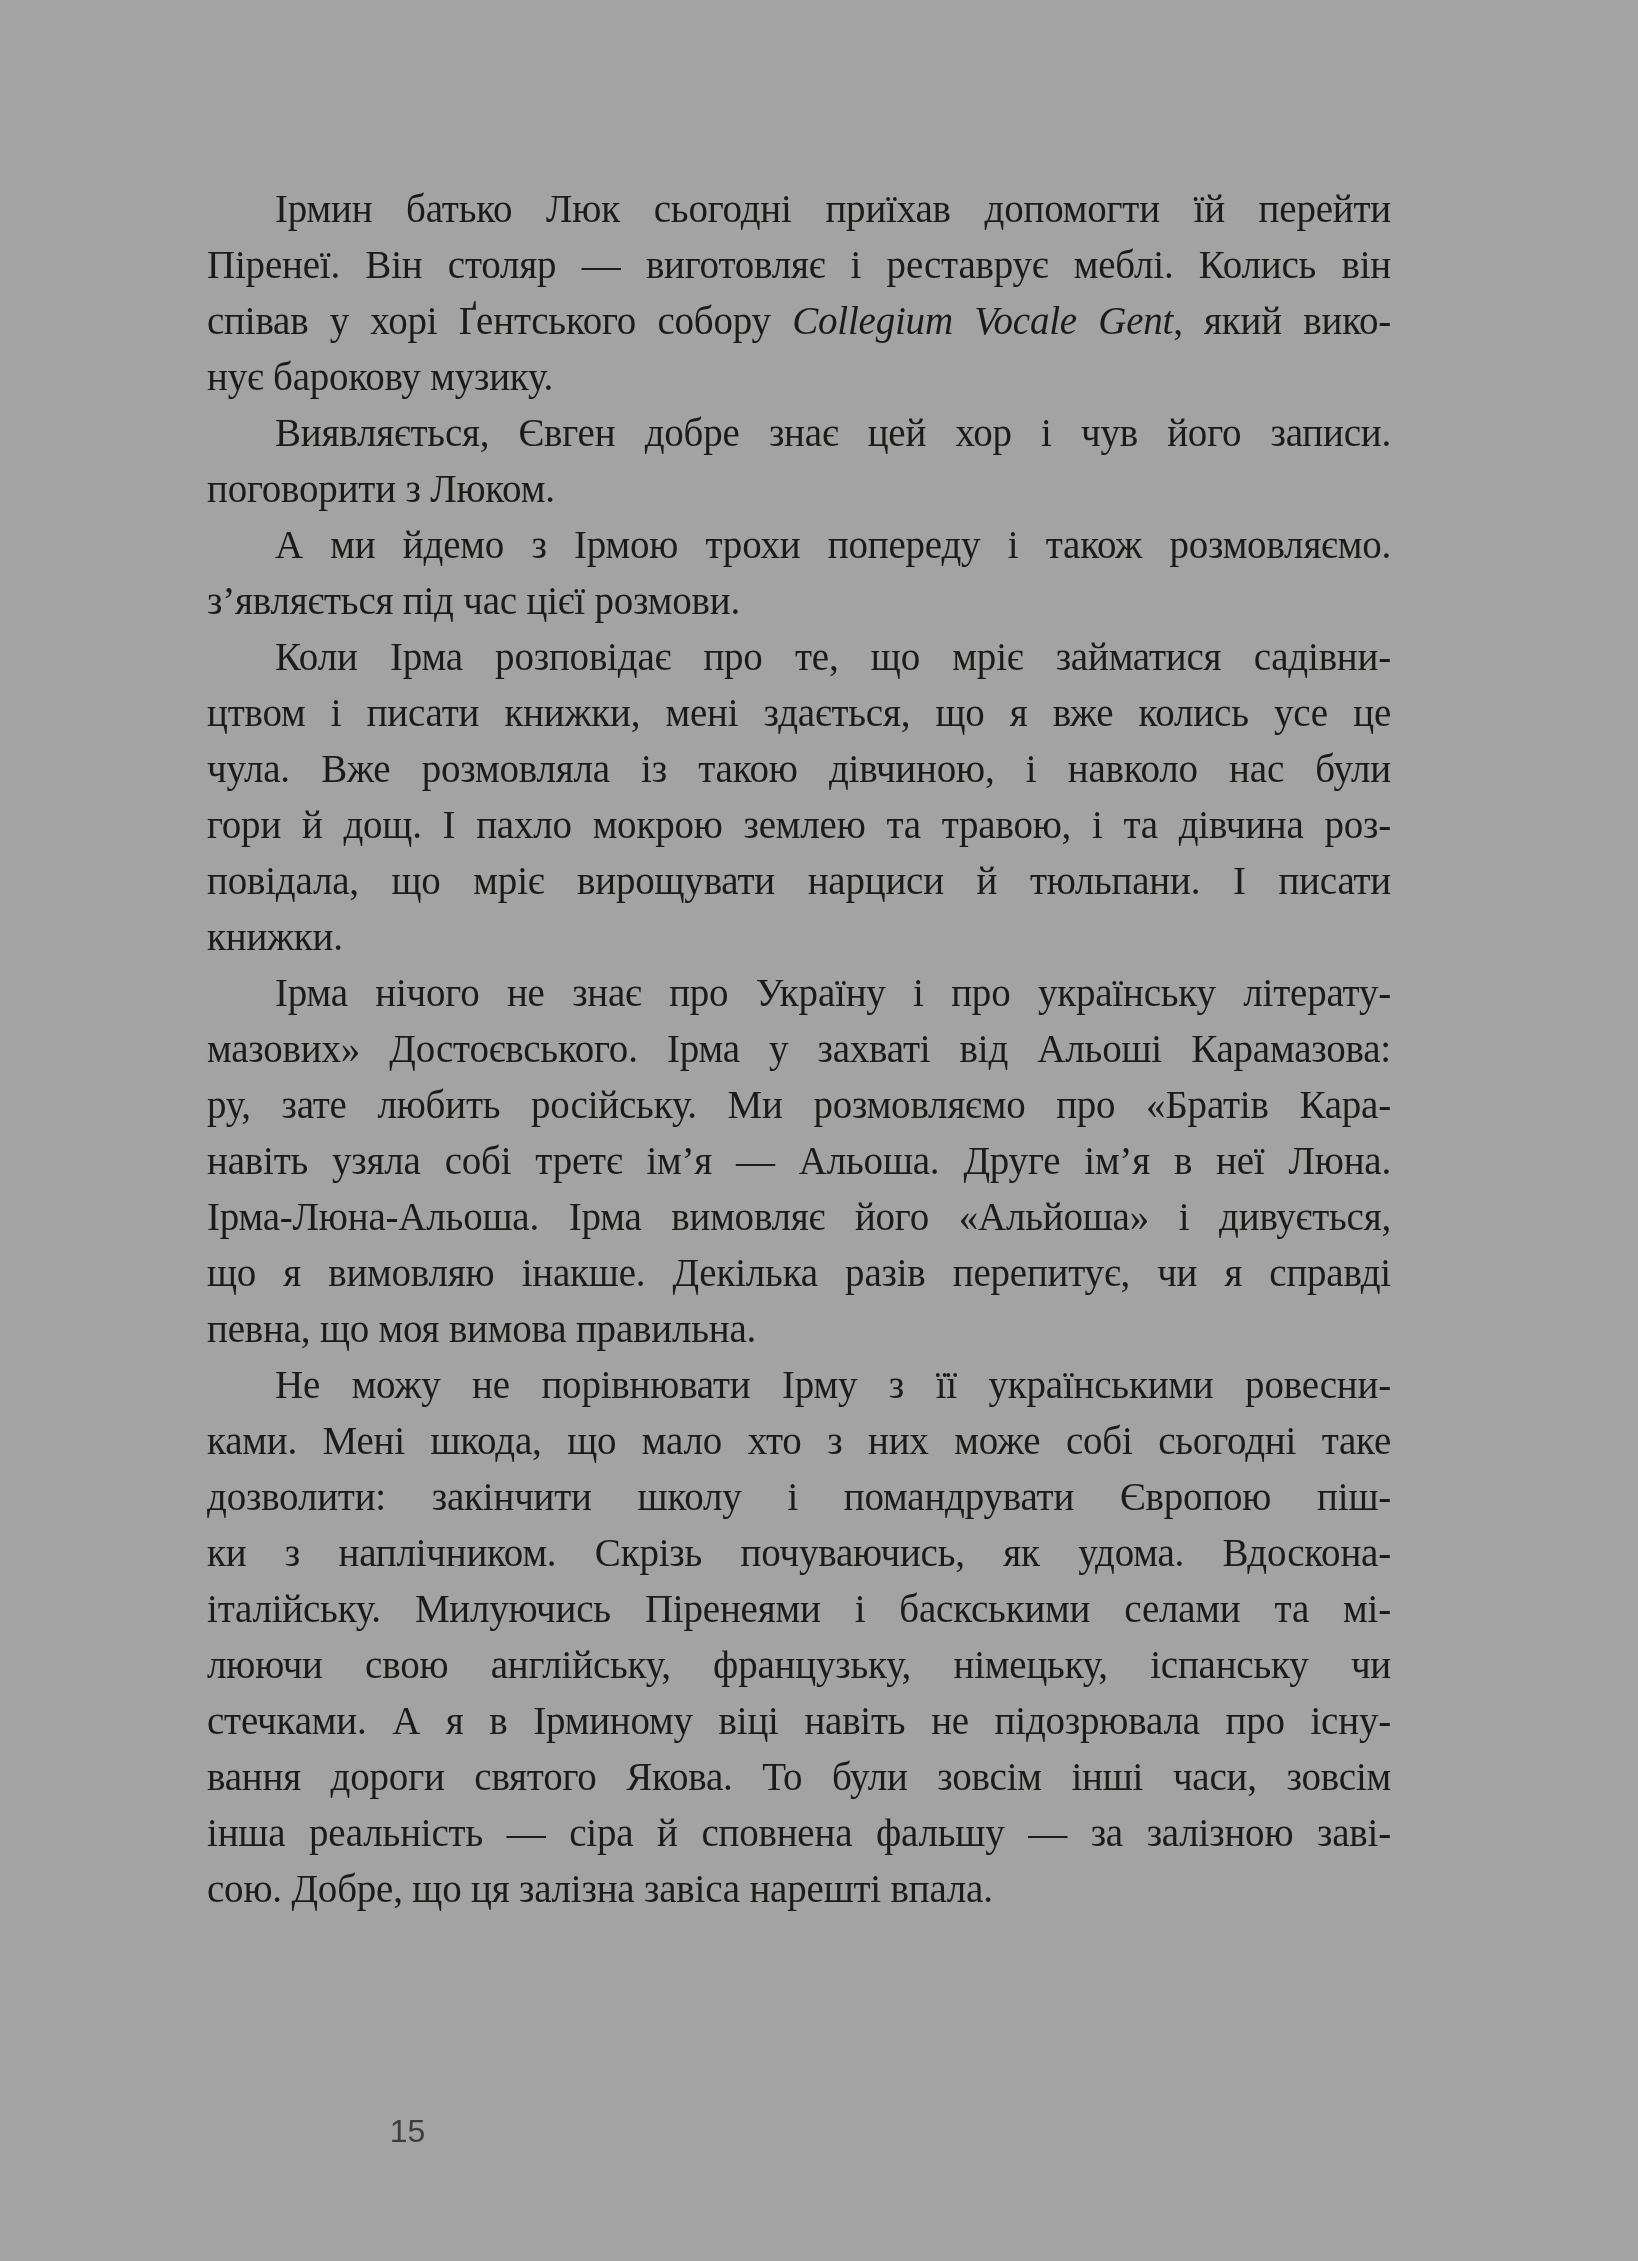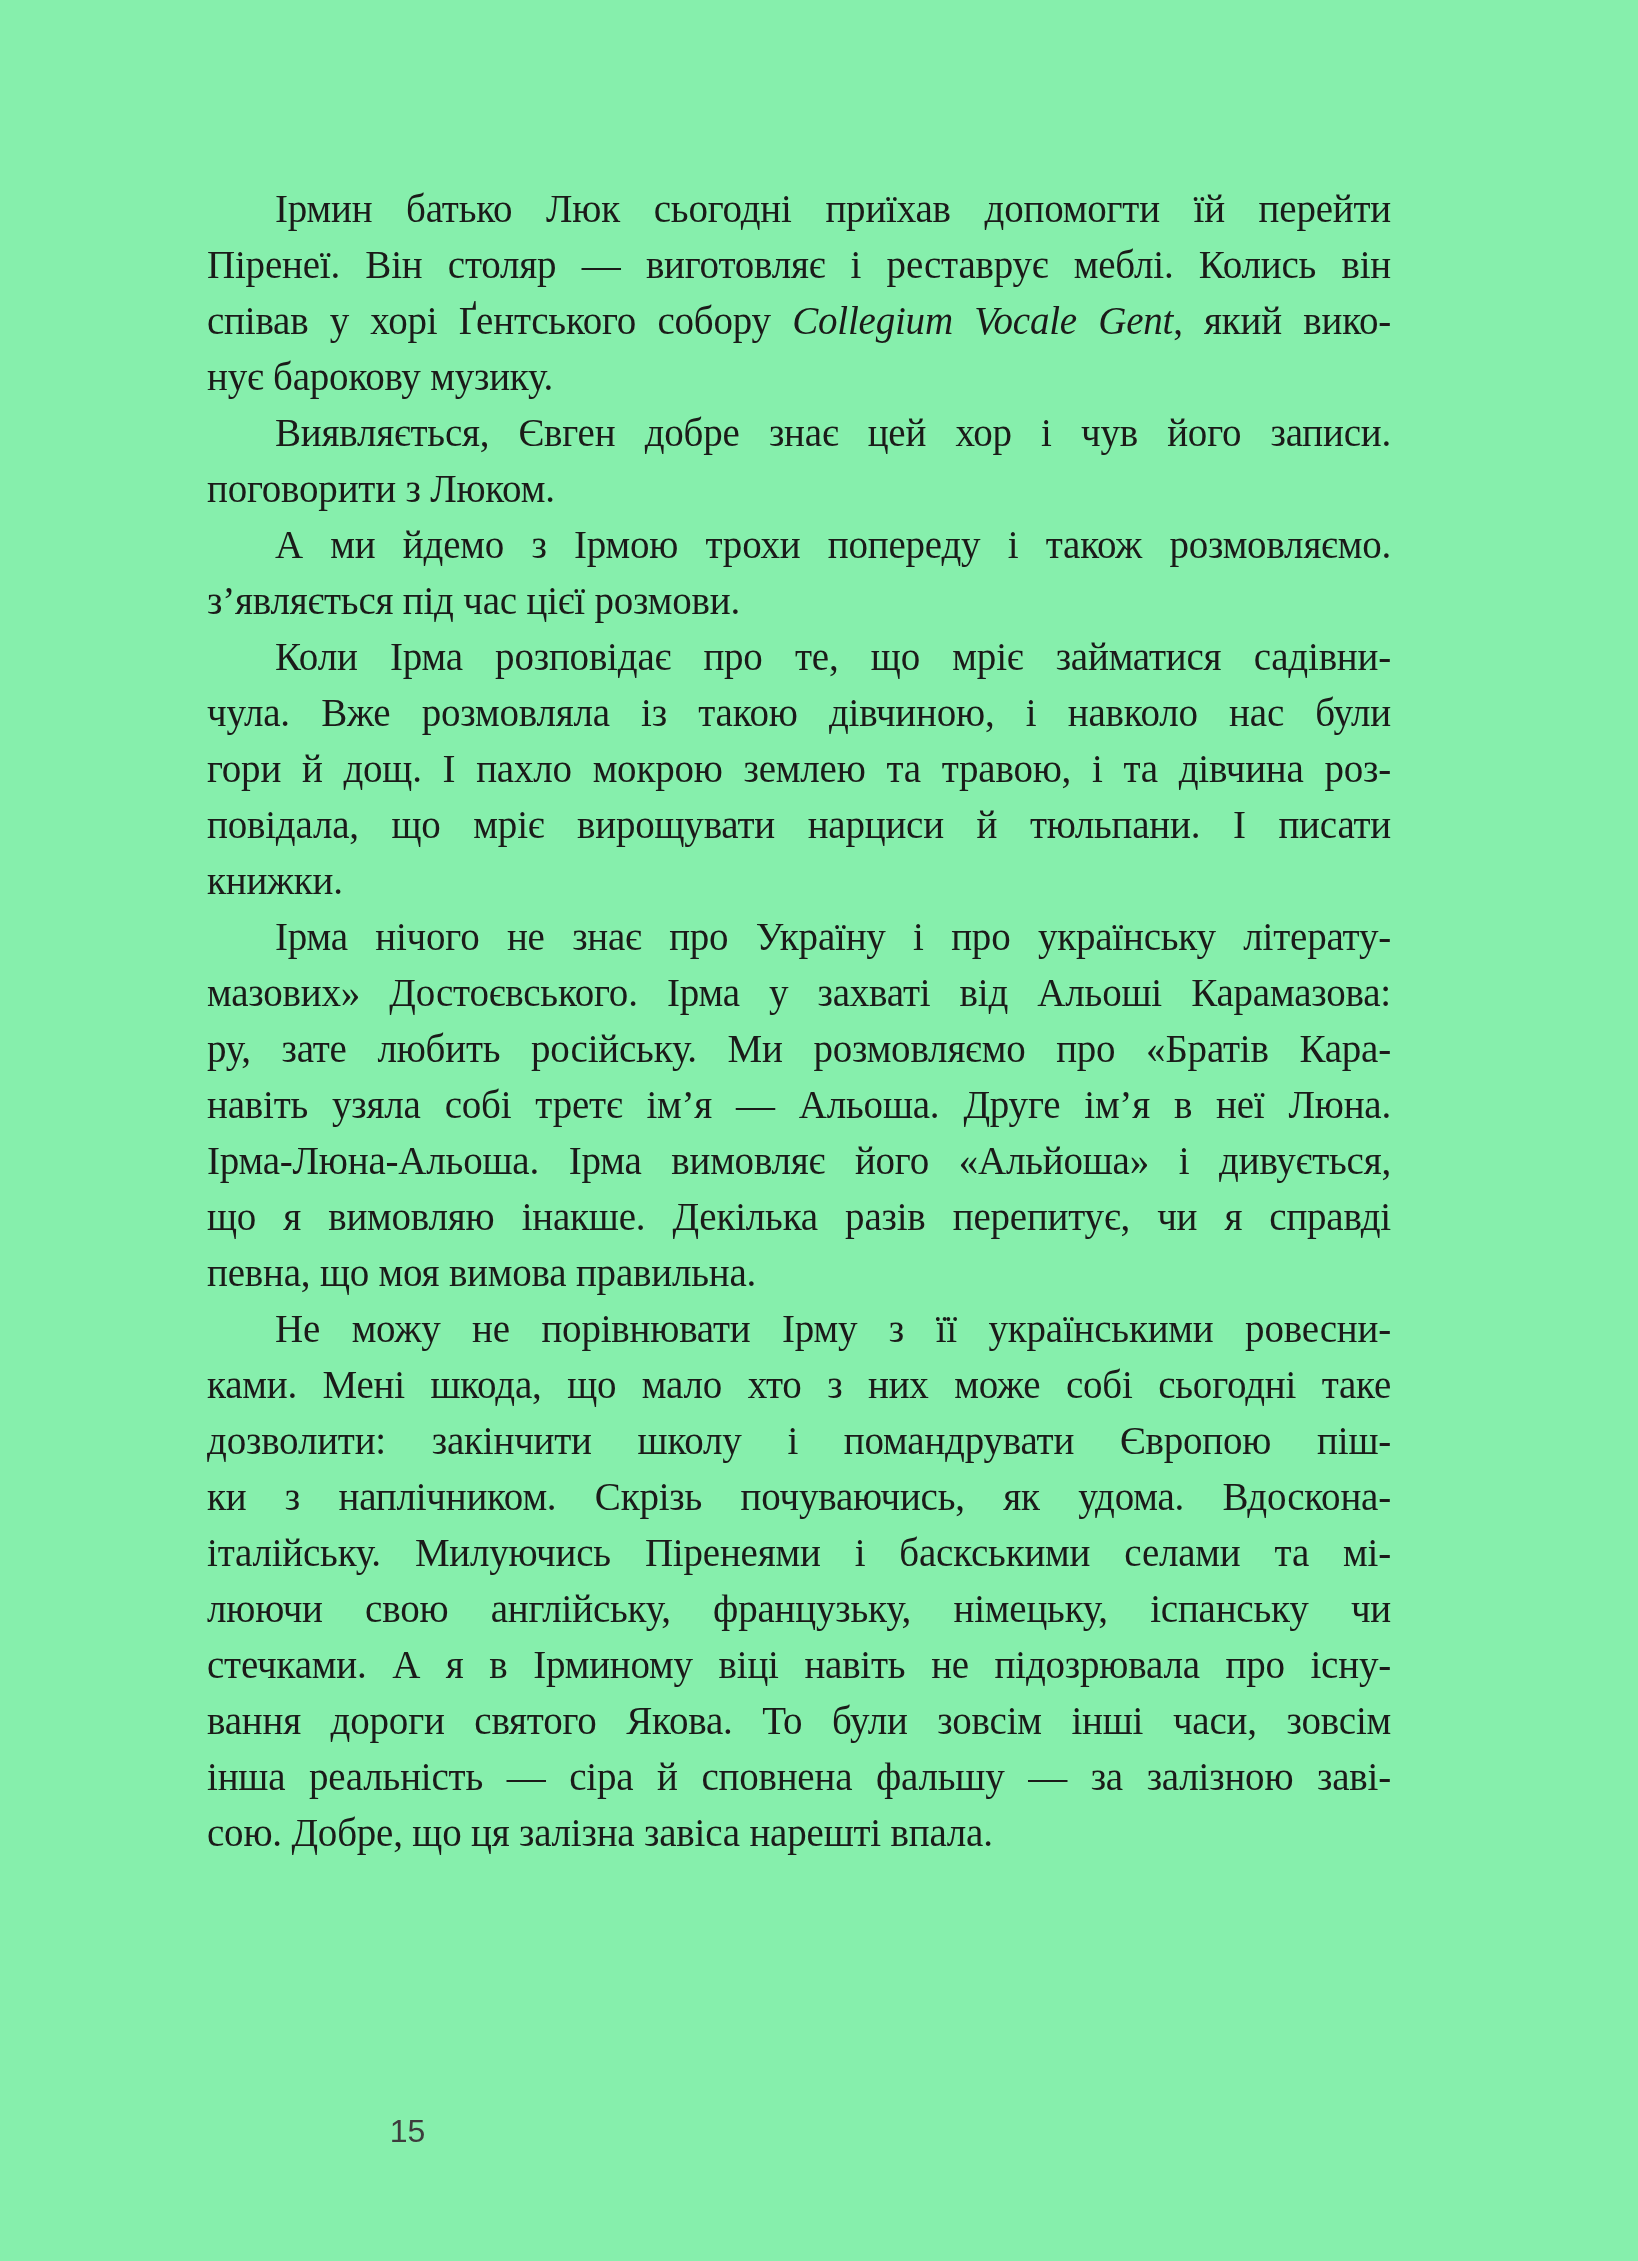--- a/index.html
+++ b/index.html
@@ -10,21 +10,21 @@
     width: 1638px;
     height: 2261px;
     background: #ffffff;
     position: relative;
     overflow: hidden;
     font-family: "Liberation Serif", serif;
   }
   .page {
     position: absolute;
     inset: 0;
-    background: #86efac;
+    background: #a3a3a3;
   }
   .text-block {
     position: absolute;
     left: 207px;
     top: 181px;
     width: 1184px;
     color: #1b1b19;
     font-family: "Liberation Serif", serif;
     font-size: 39px;
     line-height: 56px;
@@ -75,20 +75,21 @@
       <div class="paragraph">
         <div class="line first"><span>Виявляється, Євген добре знає цей хор і чув його записи.</span></div>
         <div class="line last"><span>поговорити з Люком.</span></div>
       </div>
       <div class="paragraph">
         <div class="line first"><span>А ми йдемо з Ірмою трохи попереду і також розмовляємо.</span></div>
         <div class="line last"><span>з’являється під час цієї розмови.</span></div>
       </div>
       <div class="paragraph">
         <div class="line first"><span>Коли Ірма розповідає про те, що мріє займатися садівни-</span></div>
+        <div class="line"><span>цтвом і писати книжки, мені здається, що я вже колись усе це</span></div>
         <div class="line"><span>чула. Вже розмовляла із такою дівчиною, і навколо нас були</span></div>
         <div class="line"><span>гори й дощ. І пахло мокрою землею та травою, і та дівчина роз-</span></div>
         <div class="line"><span>повідала, що мріє вирощувати нарциси й тюльпани. І писати</span></div>
         <div class="line last"><span>книжки.</span></div>
       </div>
       <div class="paragraph">
         <div class="line first"><span>Ірма нічого не знає про Україну і про українську літерату-</span></div>
         <div class="line"><span>мазових» Достоєвського. Ірма у захваті від Альоші Карамазова:</span></div>
         <div class="line"><span>ру, зате любить російську. Ми розмовляємо про «Братів Кара-</span></div>
         <div class="line"><span>навіть узяла собі третє ім’я — Альоша. Друге ім’я в неї Люна.</span></div>

